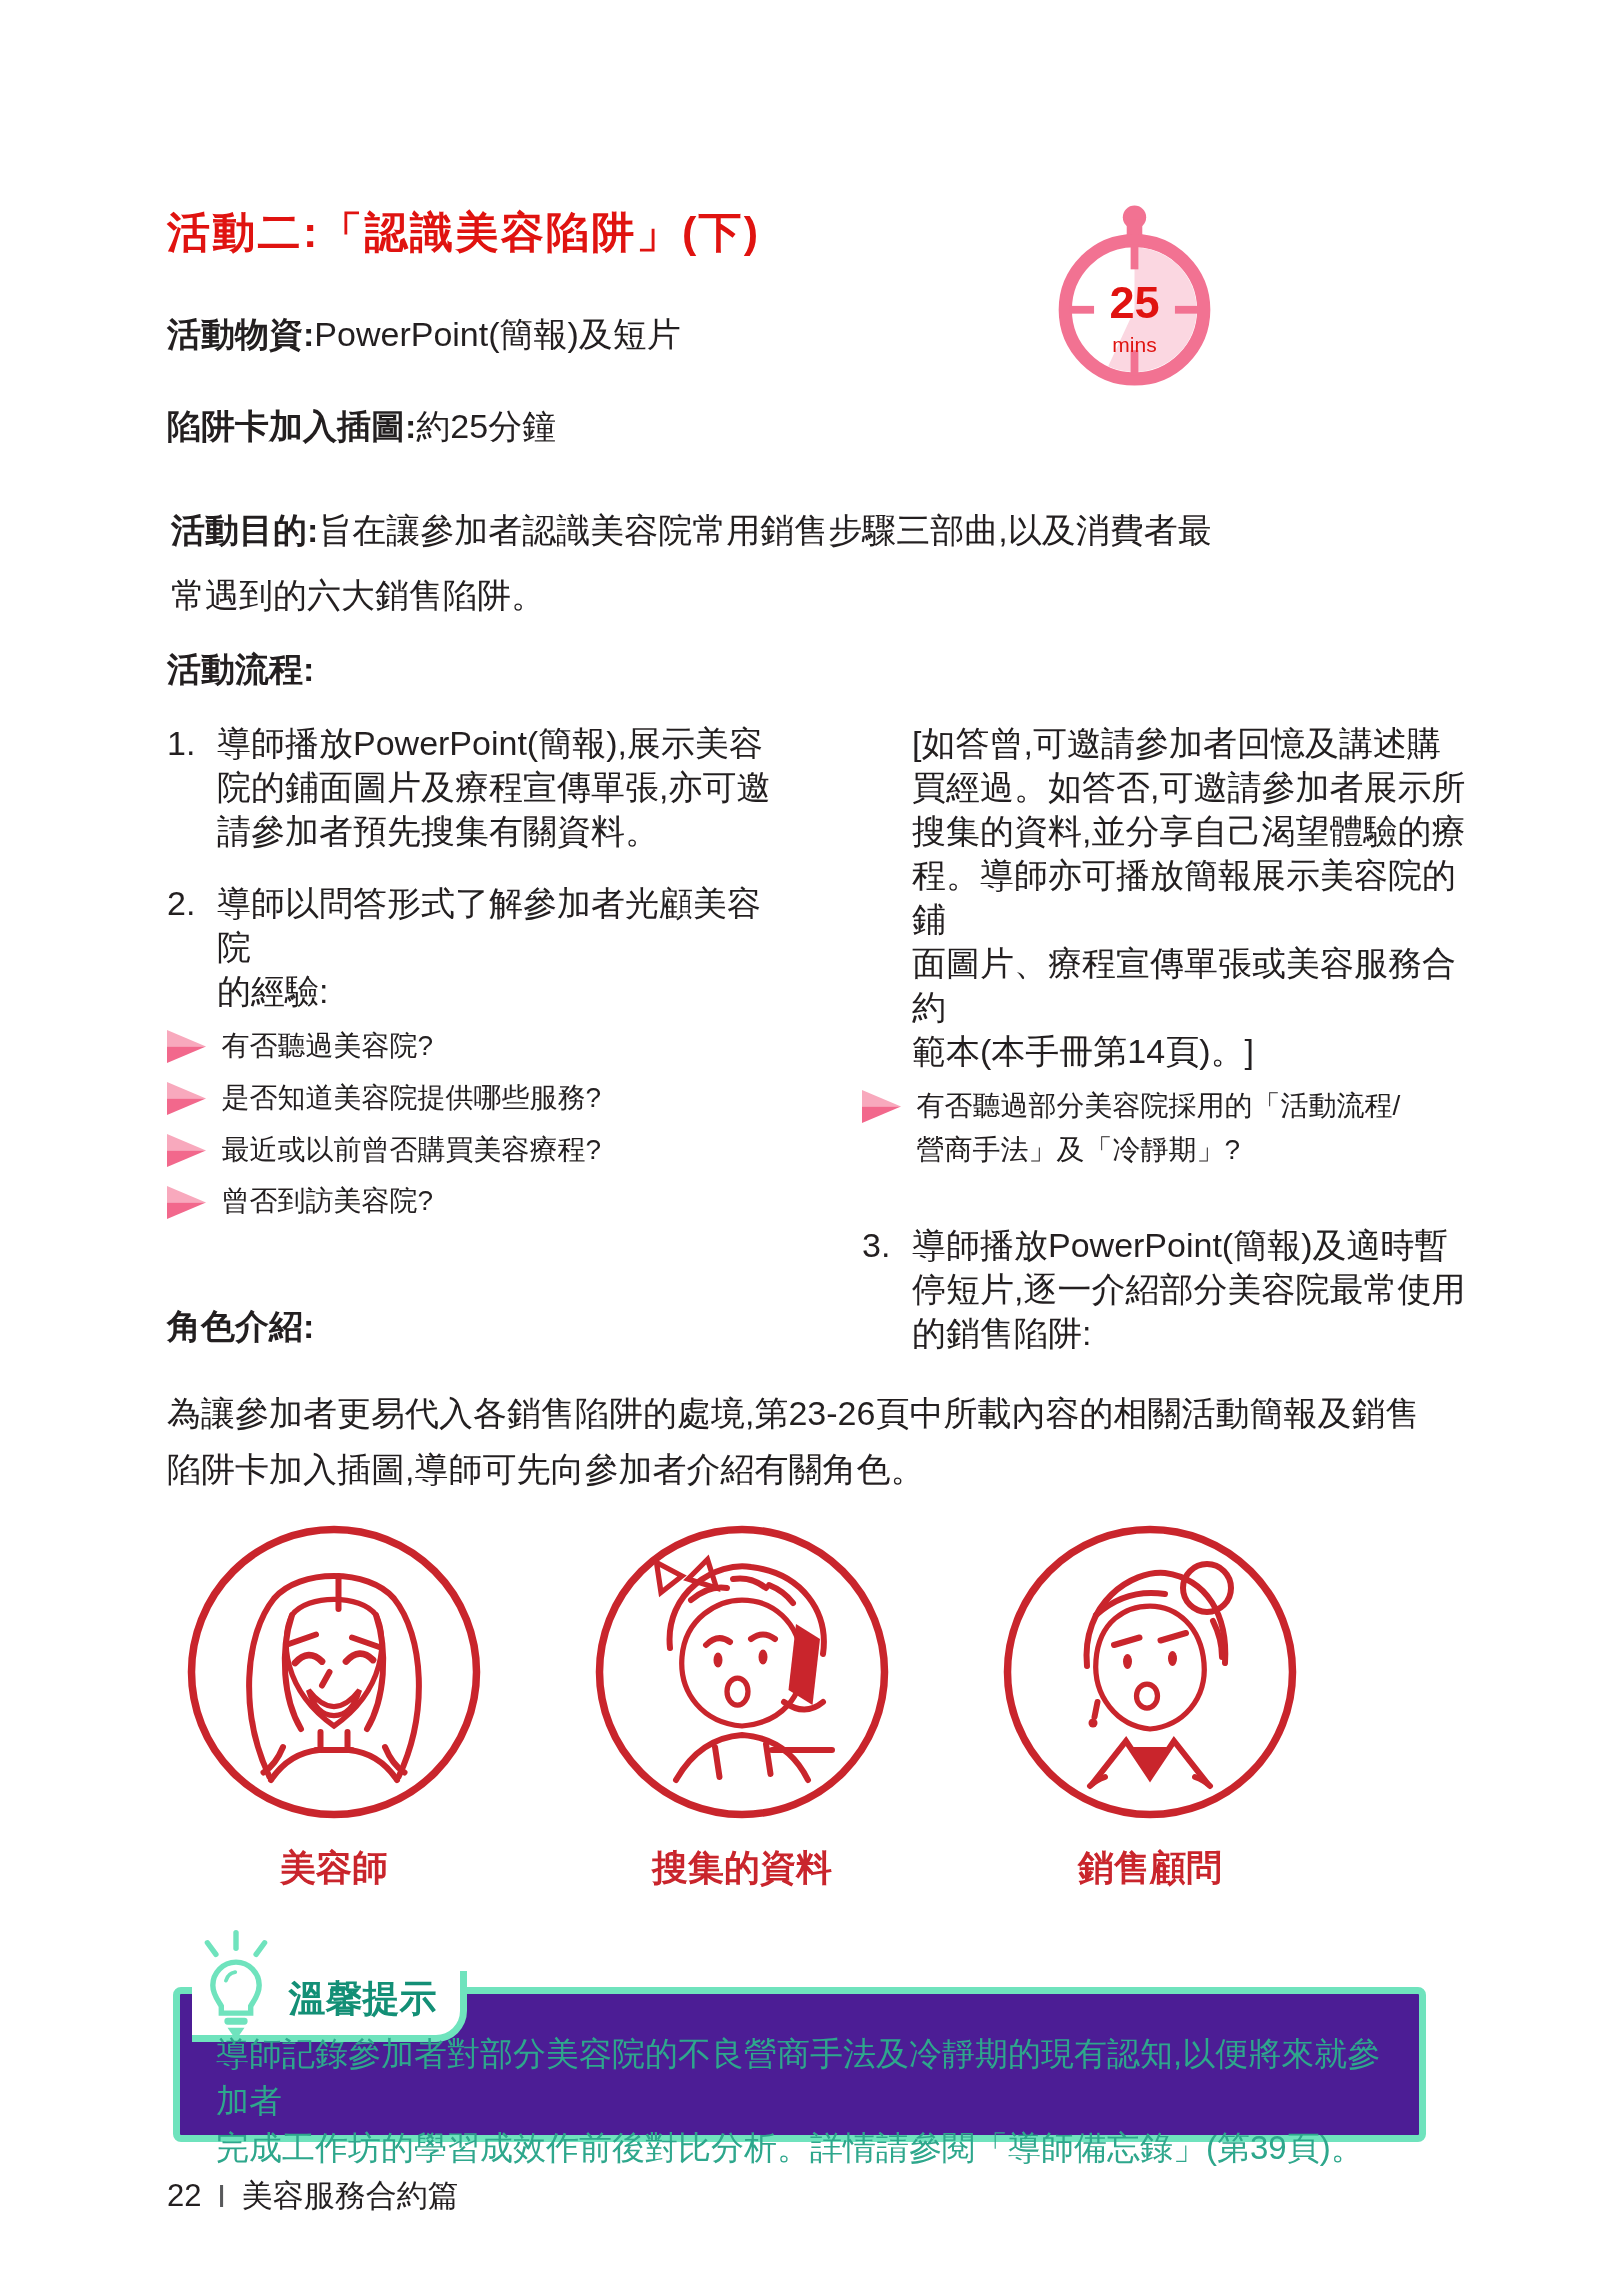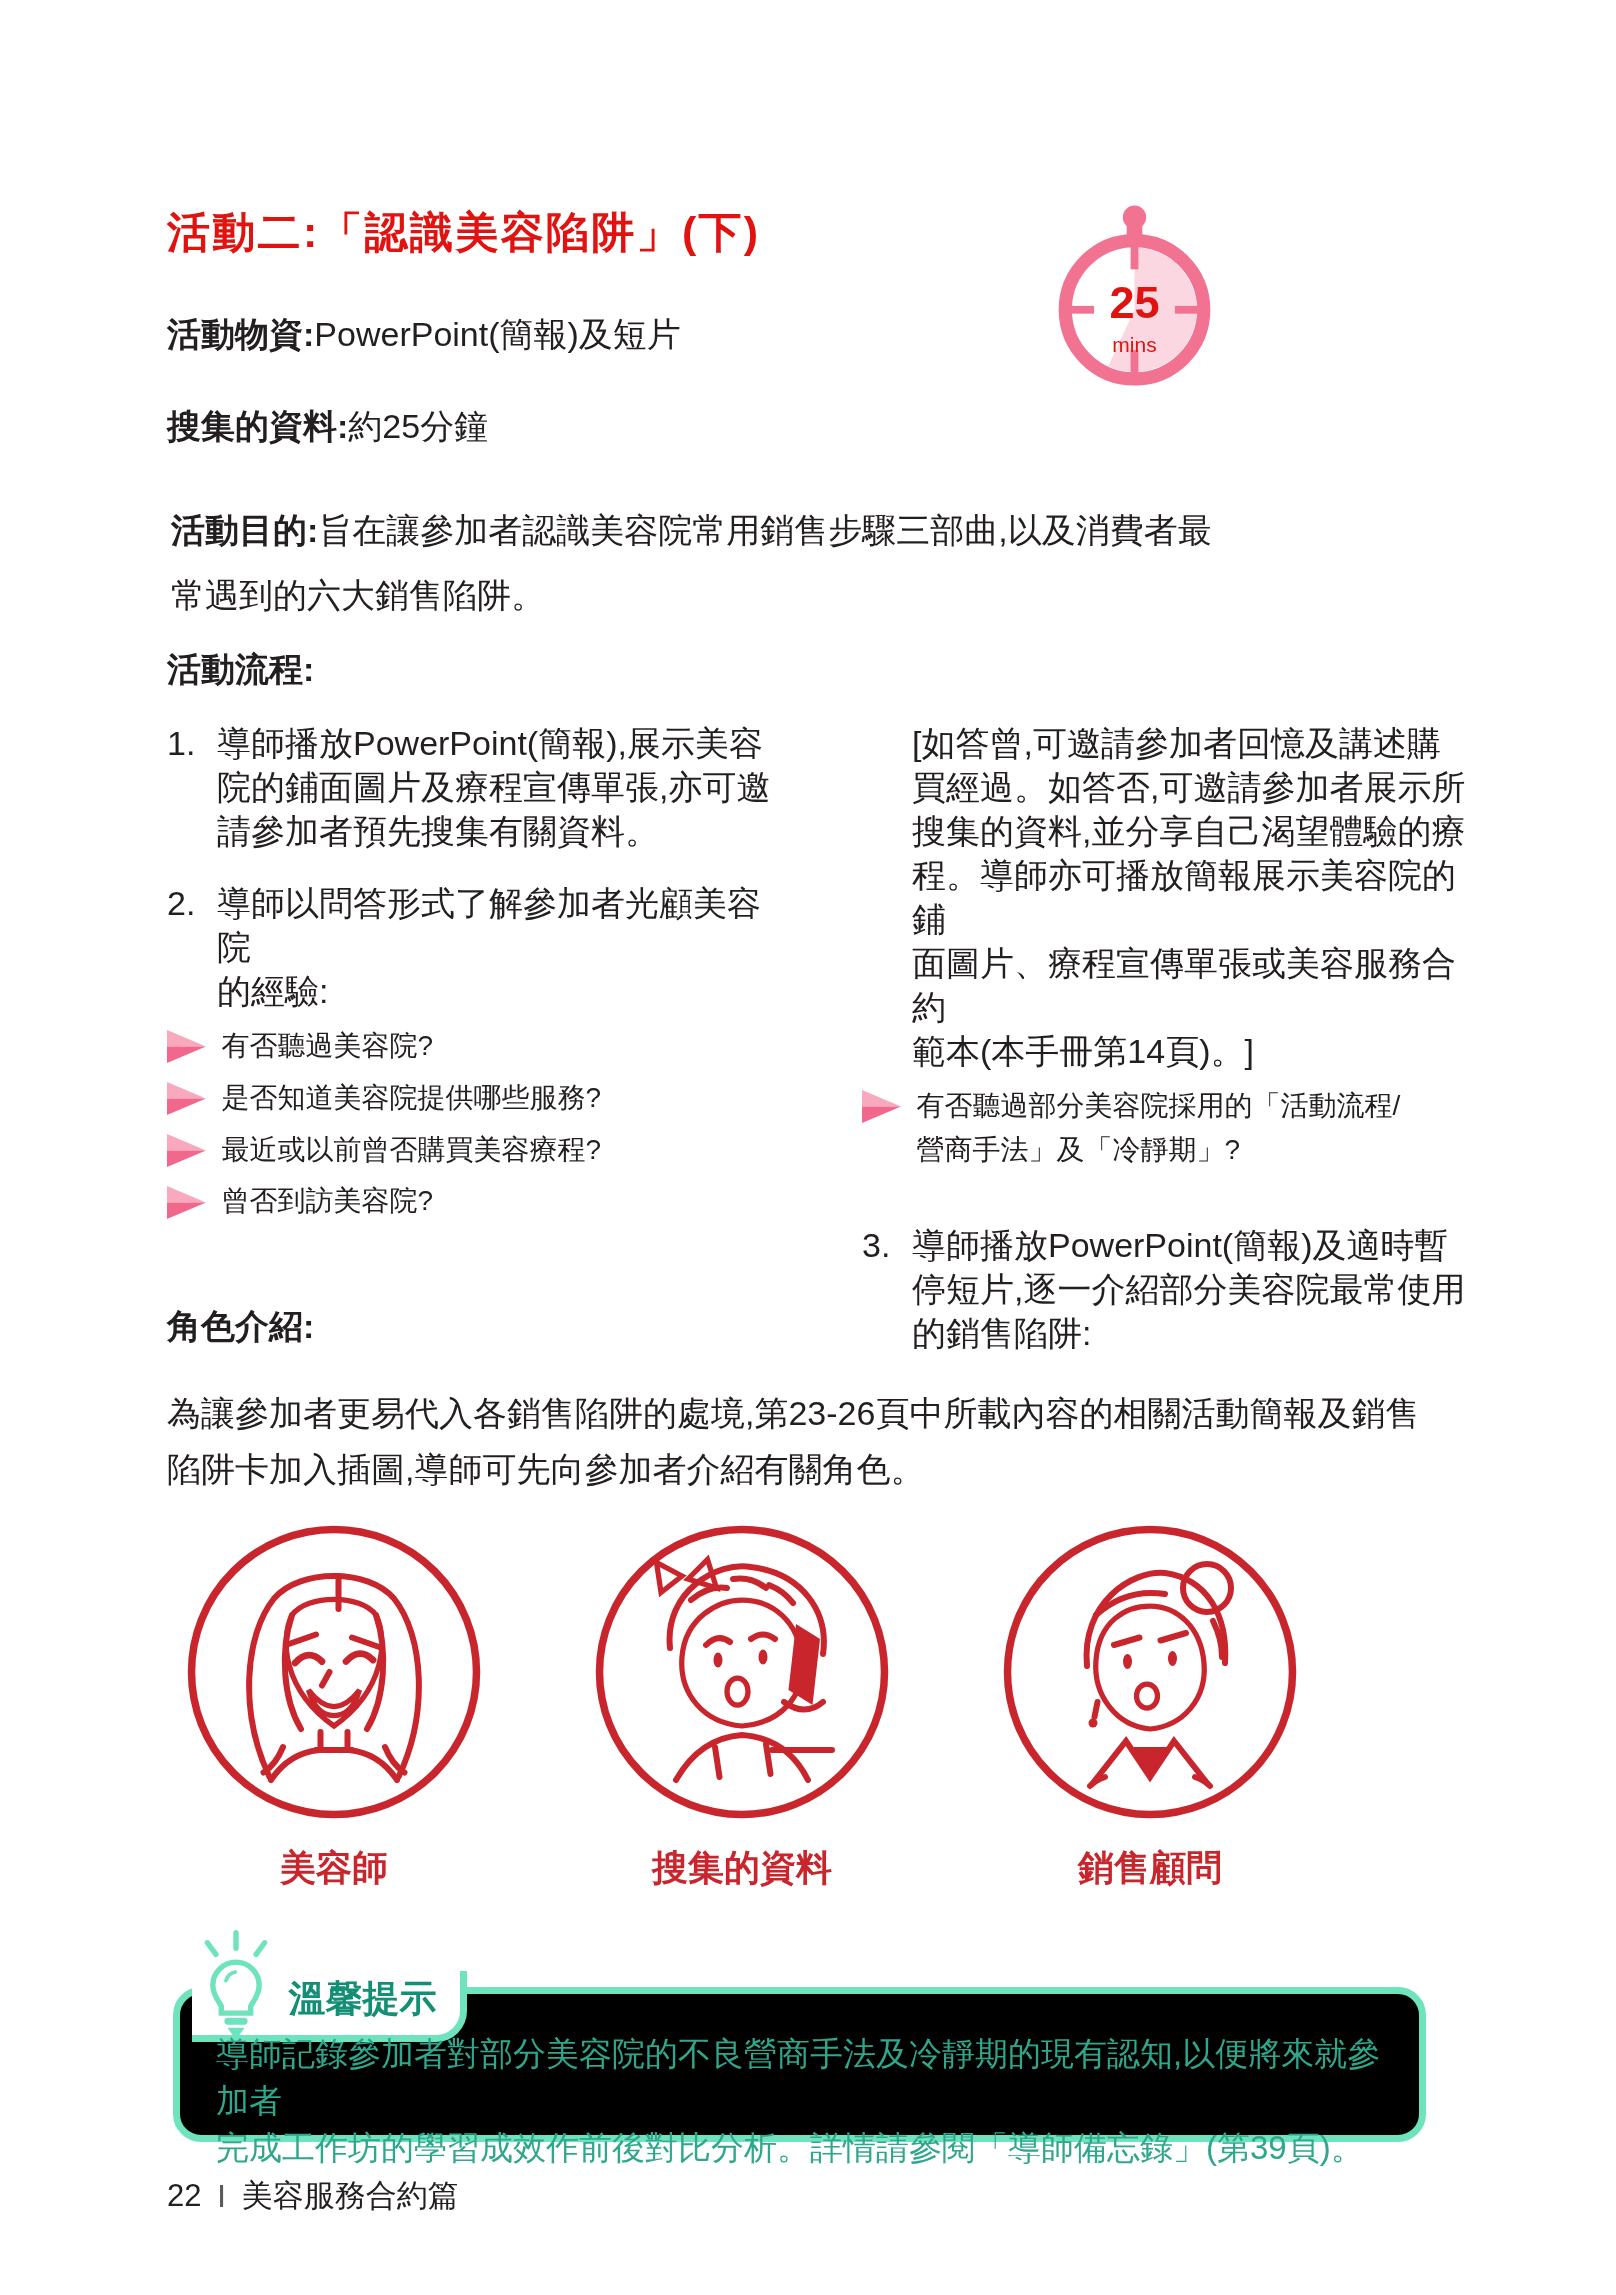--- a/index.html
+++ b/index.html
@@ -16,21 +16,21 @@
   .col-left{width:627px;margin-right:68px;}
   .col-right{width:617px;}
   .num-item{display:grid;grid-template-columns:50px 1fr;font-size:34px;line-height:44px;}
   .bullet{display:flex;align-items:flex-start;margin-bottom:7.8px;}
   .bullet .arr{flex:0 0 39px;margin-right:15.5px;margin-top:6.2px;}
   .bullet .btxt{font-size:28px;line-height:44px;}
   .roles{display:flex;}
   .role{width:300px;margin-right:108px;text-align:center;}
   .role:last-child{margin-right:0;}
   .role-name{margin-top:18.7px;font-size:36px;font-weight:bold;color:#c9252c;}
-  .tipbox{box-sizing:border-box;border:7px solid #6fe3bd;border-radius:28px;background:#000000;}
+  .tipbox{box-sizing:border-box;border:7px solid #6fe3bd;border-radius:8px;background:#4c1d95;}
   .tip-tab{position:absolute;left:12.4px;top:-23px;display:flex;align-items:flex-end;
            background:#fff;height:64px;padding:0 20px 0 4.7px;
            border-bottom:7px solid #6fe3bd;border-right:7px solid #6fe3bd;
            border-bottom-right-radius:31px;}
   .tip-title{font-size:37px;font-weight:bold;color:#138f76;padding:0 3.1px 11px 7.8px;}
   .tip-bulb{margin:-61px 11px -11px 4.7px;}
   .tip-body{position:absolute;left:36px;top:36px;width:1182px;
             font-size:33px;line-height:47px;color:#2ea78c;}
   .footer{font-size:31px;color:#231f20;display:flex;align-items:center;}
   .footer .sep{margin:0 15.5px;color:#58595b;font-size:31px;}
@@ -55,21 +55,21 @@
       <line x1="27" y1="136" x2="59" y2="136" stroke="#f27292" stroke-width="10"></line>
       <text x="111" y="147" text-anchor="middle" font-size="58" font-weight="bold" fill="#e01310">25</text>
       <text x="111" y="190" text-anchor="middle" font-size="27" fill="#e01310">mins</text>
     </svg>
   </div>
 
   <p class="abs info-line" style="left:167px;top:311px;margin:0;">
     <span class="info-label">活動物資:</span><span>PowerPoint(簡報)及短片</span>
   </p>
   <p class="abs info-line" style="left:167px;top:403px;margin:0;">
-    <span class="info-label">搜集的資料:</span><span>約25分鐘</span>
+    <span class="info-label">陷阱卡加入插圖:</span><span>約25分鐘</span>
   </p>
   <p class="abs info-line" style="left:167px;top:494px;margin:4px;width:1259px;line-height:65px;">
     <span class="info-label">活動目的:</span><span class="ml">旨在讓參加者認識美容院常用銷售步驟三部曲,以及消費者最
 常遇到的六大銷售陷阱。</span>
   </p>
 
   <p class="abs sec-label" style="left:167px;top:647px;margin:0;">活動流程:</p>
 
   <div class="abs cols" style="left:167px;top:721px;width:1312px;">
     <div class="col-left">

